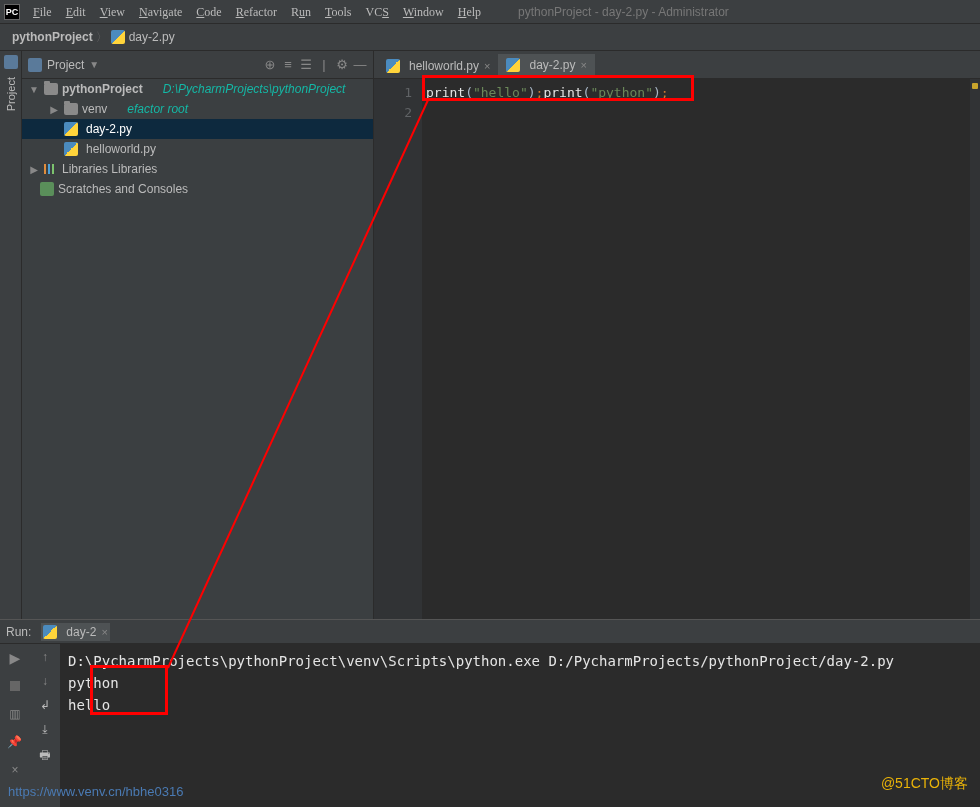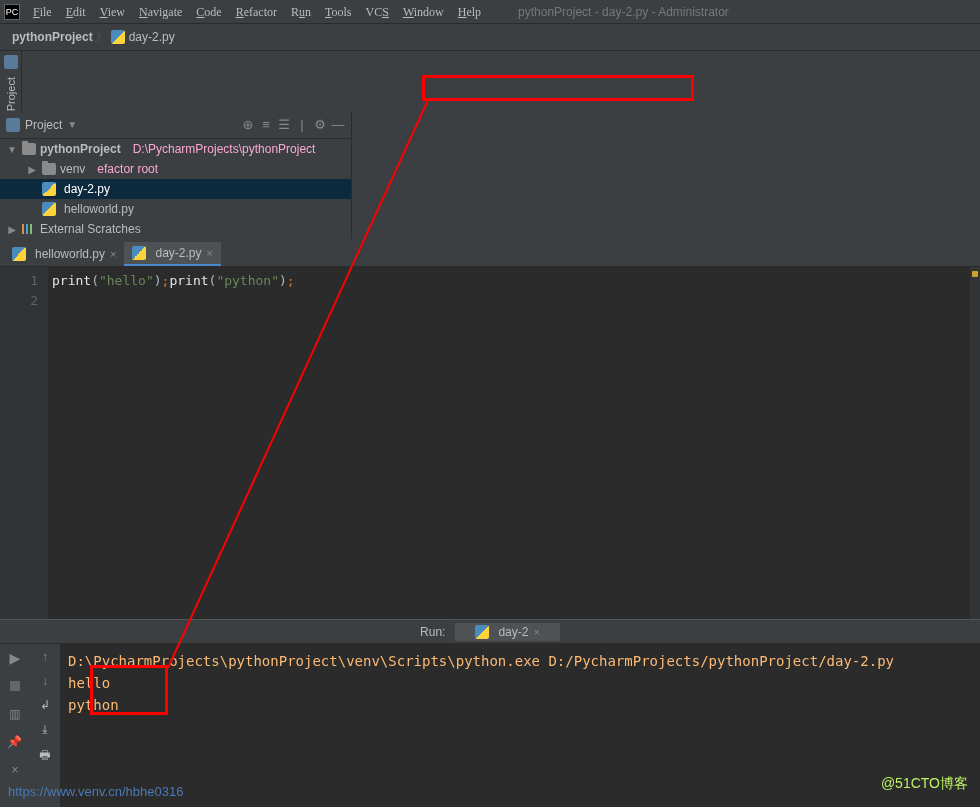--- a/index.html
+++ b/index.html
@@ -19,21 +19,21 @@
       height: 24px;
       background: #3c3f41;
       padding: 0 4px;
       border-bottom: 1px solid #2b2b2b;
     }
     .app-icon {
       width: 16px; height: 16px;
       background: #000;
       color: #fff;
       font-size: 9px;
-      font-weight: normal;
+      font-weight: bold;
       display:flex;align-items:center;justify-content:center;
       border: 1px solid #666;
       margin-right: 6px;
     }
     .menu-item {
       padding: 0 7px;
       line-height: 24px;
       cursor: pointer;
       font-family: Liberation Serif, serif;
     }
@@ -56,21 +56,20 @@
     }
     .breadcrumb-sep { color: #666; margin: 0 3px; }
     .file-icon-py {
       display:inline-block;width:14px;height:14px;
       background:linear-gradient(135deg,#4b8bbe 50%,#ffd43b 50%);
       border-radius:2px;margin-right:4px;vertical-align:-2px;
     }
     .main-row {
       display: flex;
       height: calc(100% - 24px - 27px - 188px);
-      flex-direction: column;
     }
     .vertical-tab {
       width: 22px;
       background: #3c3f41;
       border-right: 1px solid #2b2b2b;
       display:flex;flex-direction:column;align-items:center;
       padding-top:4px;
     }
     .vertical-tab-label {
       writing-mode: vertical-rl;
@@ -117,21 +116,21 @@
       white-space:nowrap;
       cursor:pointer;
     }
     .tree-row.selected {
       background: #0d293e;
       color:#fff;
     }
     .tree-arrow { width:12px;color:#888;font-size:10px;text-align:center;}
     .folder-icon{width:14px;height:12px;background:#8a8a8a;border-radius:2px;position:relative;}
     .folder-icon::before{content:"";position:absolute;top:-2px;left:0;width:6px;height:3px;background:#8a8a8a;border-radius:1px 1px 0 0;}
-    .tree-path{color:#f9a8d4;margin-left:8px;}
+    .tree-path{color:#14b8a6;margin-left:16px;font-style:italic;}
     .lib-icon{width:14px;height:14px;display:inline-block;}
     .lib-icon::before{content:"";display:block;width:2px;height:10px;background:#e08d3c;box-shadow:4px 0 0 #4aa0d9,8px 0 0 #7cc36e;margin-top:2px;}
     .scratch-icon{width:14px;height:14px;background:#5a8f5a;border-radius:2px;}
 
     .editor-area {
       flex:1;
       display:flex;flex-direction:column;
       background:#2b2b2b;
     }
     .editor-tabs {
@@ -200,58 +199,57 @@
       height:188px;
       background:#2b2b2b;
       border-top:1px solid #555;
       display:flex;flex-direction:column;
     }
     .run-tabs{
       height:24px;background:#3c3f41;
       display:flex;align-items:center;
       padding:0 6px;gap:10px;
       border-bottom:1px solid #2b2b2b;
-      justify-content:center;
-    }
-    .run-tab-item{display:flex;align-items:center;gap:5px;background:#4e5254;padding:2px 20px;}
+    }
+    .run-tab-item{display:flex;align-items:center;gap:5px;background:#4e5254;padding:2px 2px;}
     .run-body{flex:1;display:flex;}
     .run-sidebar{
       width:30px;background:#3c3f41;
       display:flex;flex-direction:column;align-items:center;
       padding-top:6px;gap:12px;
     }
     .run-sidebar .rbtn{width:16px;height:16px;cursor:pointer;display:flex;align-items:center;justify-content:center;color:#888;}
     .play-ico{color:#499c54;font-size:14px;}
     .stop-ico{width:10px;height:10px;background:#666;}
     .run-sidebar2{
       width:30px;background:#3c3f41;
       display:flex;flex-direction:column;align-items:center;
       padding-top:6px;gap:10px;
     }
     .arrow-ico{color:#888;font-size:12px;}
     .console{
       flex:1;
       font-family:Consolas,monospace;
       font-size:14px;
-      color:#fdba74;
+      color:#e5e5e5;
       padding:6px 8px;
       line-height:22px;
       position:relative;
     }
     .red-box-output{
       position:absolute;
       border:3px solid red;
       left:90px;top:665px;width:78px;height:50px;
       pointer-events:none;
     }
     .watermark-bl{
       position:absolute;left:8px;bottom:8px;color:#4a7ab3;font-size:13px;
     }
     .watermark-br{
-      position:absolute;right:12px;bottom:14px;color:#bef264;font-size:14px;
+      position:absolute;right:12px;bottom:14px;color:#eab308;font-size:14px;
     }
     svg.redline{position:absolute;left:0;top:0;pointer-events:none;}
   </style>
 </head>
 <body>
 
 <div class="menubar">
   <div class="app-icon">PC</div>
   <div class="menu-item"><u>F</u>ile</div>
   <div class="menu-item"><u>E</u>dit</div>
@@ -312,21 +310,25 @@
         <span class="file-icon-py"></span>
         <span>day-2.py</span>
       </div>
       <div class="tree-row" style="padding-left:42px">
         <span class="file-icon-py"></span>
         <span>helloworld.py</span>
       </div>
       <div class="tree-row">
         <span class="tree-arrow">▶</span>
         <span class="lib-icon"></span>
-        <span>External Scratches</span>
+        <span>Libraries Libraries</span>
+      </div>
+      <div class="tree-row" style="padding-left:18px">
+        <span class="scratch-icon"></span>
+        <span>Scratches and Consoles</span>
       </div>
     </div>
   </div>
 
   <div class="editor-area">
     <div class="editor-tabs">
       <div class="editor-tab">
         <span class="file-icon-py"></span>
         <span>helloworld.py</span>
         <span class="tab-close">×</span>
@@ -373,22 +375,22 @@
     </div>
     <div class="run-sidebar2">
       <span class="rbtn arrow-ico">↑</span>
       <span class="rbtn arrow-ico">↓</span>
       <span class="rbtn">↲</span>
       <span class="rbtn">⤓</span>
       <span class="rbtn">🖶</span>
     </div>
     <div class="console">
       <div>D:\PycharmProjects\pythonProject\venv\Scripts\python.exe D:/PycharmProjects/pythonProject/day-2.py</div>
+      <div>python</div>
       <div>hello</div>
-      <div>python</div>
       <div style="height:22px"></div>
     </div>
   </div>
 </div>
 
 <div class="red-box-code"></div>
 <div class="red-box-output"></div>
 <svg class="redline" width="980" height="807">
   <line x1="428" y1="100" x2="168" y2="668" stroke="red" stroke-width="2"></line>
 </svg>

